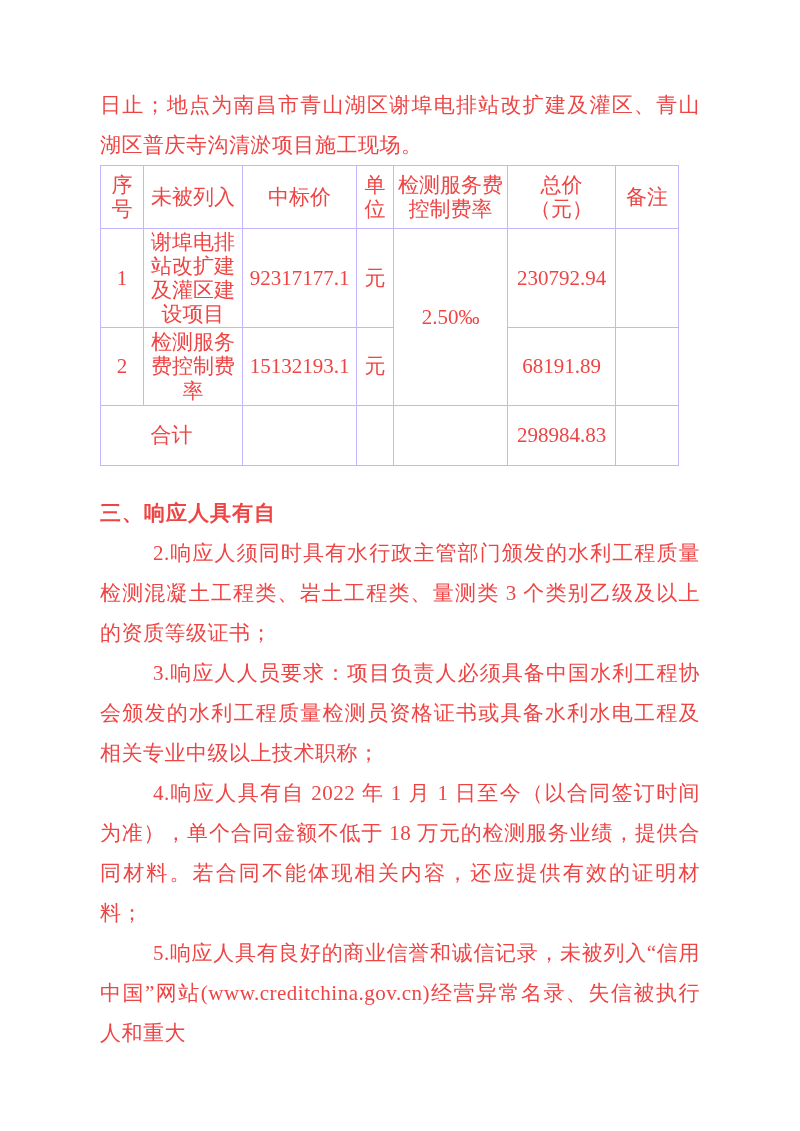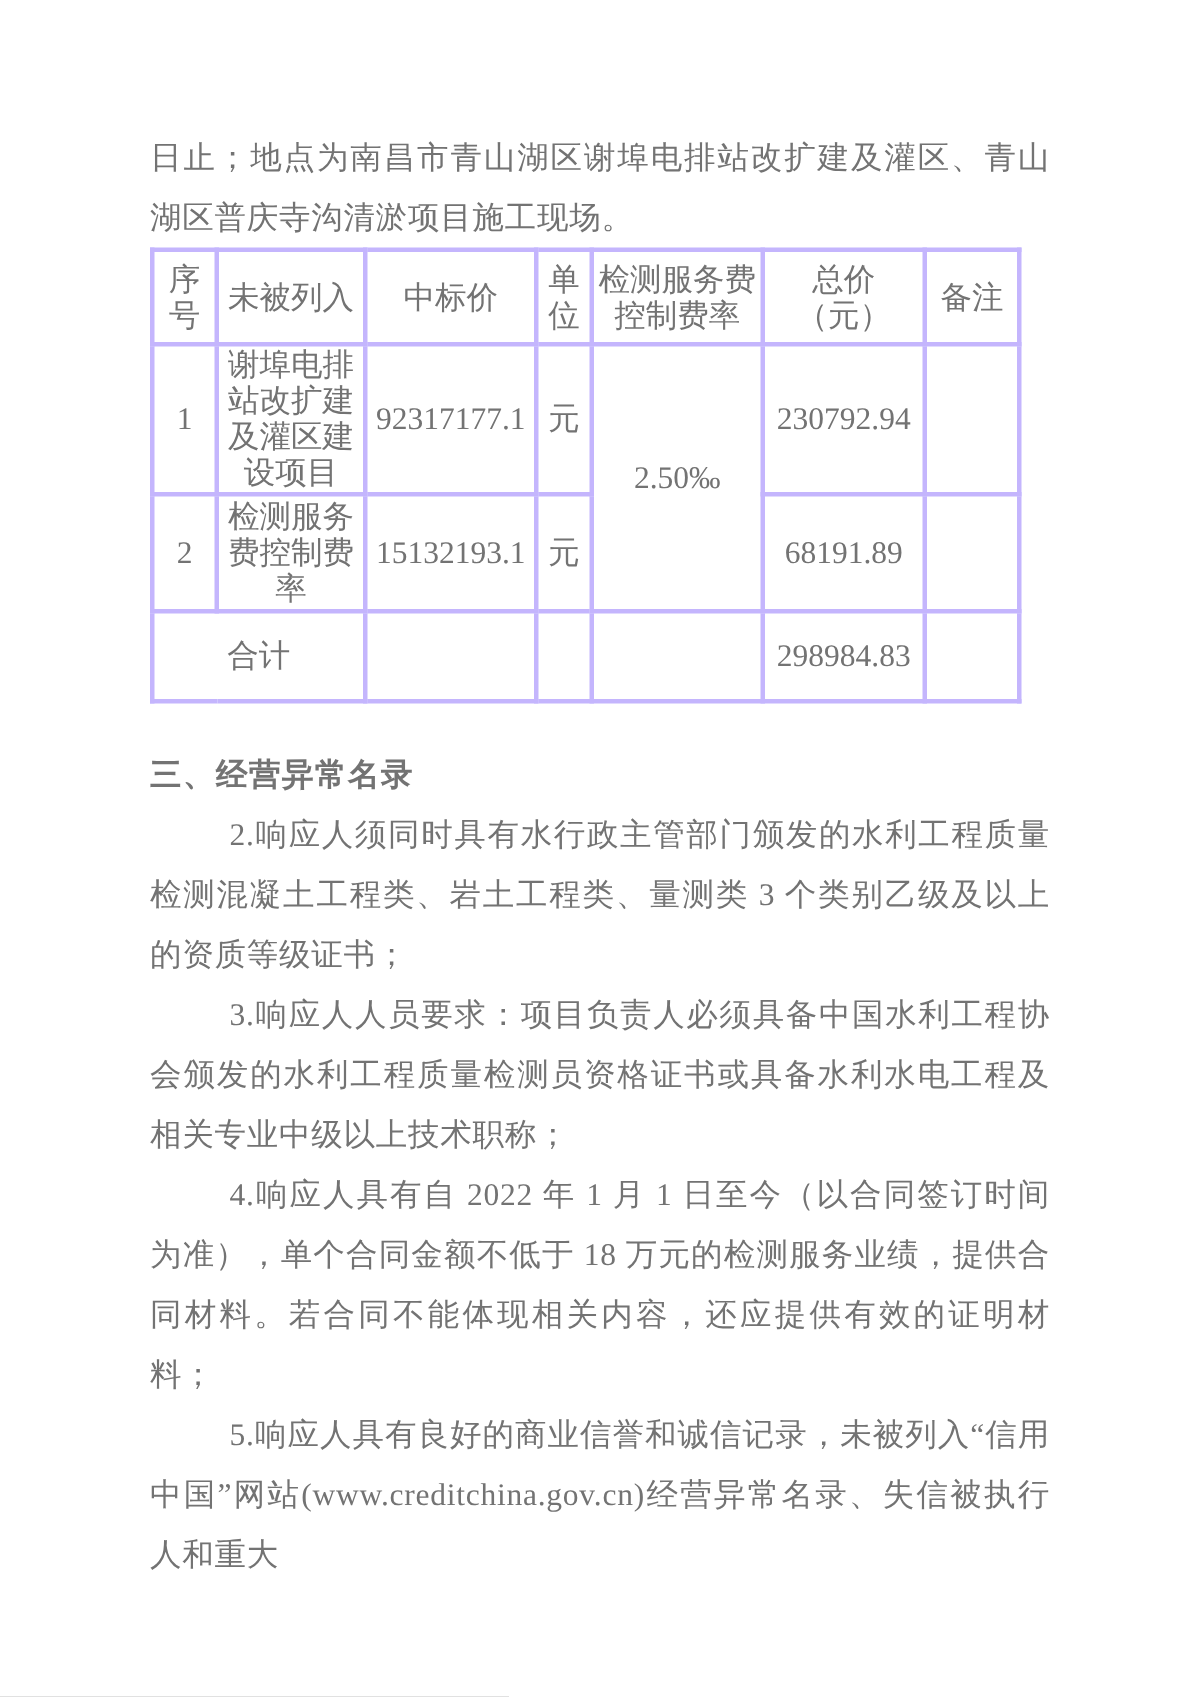--- a/index.html
+++ b/index.html
@@ -5,21 +5,21 @@
   * { box-sizing: border-box; }
   html, body { margin: 0; padding: 0; }
   body { background: #888; }
   .page {
     position: relative;
     width: 800px;
     height: 1131px;
     margin: 0 auto;
     background: #ffffff;
     font-family: "Liberation Serif", "DejaVu Serif", serif;
-    color: #737373;
+    color: #ef4444;
     overflow: hidden;
   }
   .content {
     position: absolute;
     left: 100px;
     top: 85px;
     width: 600px;
   }
   .body-par {
     font-size: 21px;
@@ -38,21 +38,21 @@
     font-weight: bold;
     letter-spacing: 1px;
   }
   table.proc {
     border-collapse: collapse;
     table-layout: fixed;
     width: 578px;
     margin: 0 0 27px 0;
   }
   table.proc th, table.proc td {
-    border: 3px solid #c4b5fd;
+    border: 1px solid #c4b5fd;
     font-weight: normal;
     font-size: 21px;
     line-height: 1.15;
     text-align: center;
     vertical-align: middle;
     padding: 0 2px;
     overflow: hidden;
     word-break: break-all;
   }
   tr.h-row   { height: 63px; }
@@ -112,21 +112,21 @@
           <td colspan="2">合计</td>
           <td></td>
           <td></td>
           <td></td>
           <td>298984.83</td>
           <td></td>
         </tr>
       </tbody>
     </table>
 
-    <h2 class="sec-heading">三、经营异常名录</h2>
+    <h2 class="sec-heading">三、响应人具有自</h2>
 
     <p class="body-par indent">2.响应人须同时具有水行政主管部门颁发的水利工程质量检测混凝土工程类、岩土工程类、量测类 3 个类别乙级及以上的资质等级证书；</p>
     <p class="body-par indent">3.响应人人员要求：项目负责人必须具备中国水利工程协会颁发的水利工程质量检测员资格证书或具备水利水电工程及相关专业中级以上技术职称；</p>
     <p class="body-par indent">4.响应人具有自 2022 年 1 月 1 日至今（以合同签订时间为准），单个合同金额不低于 18 万元的检测服务业绩，提供合同材料。若合同不能体现相关内容，还应提供有效的证明材料；</p>
     <p class="body-par indent">5.响应人具有良好的商业信誉和诚信记录，未被列入“信用中国”网站(www.creditchina.gov.cn)经营异常名录、失信被执行人和重大</p>
 
   </div>
 </div>
 
 </body></html>

